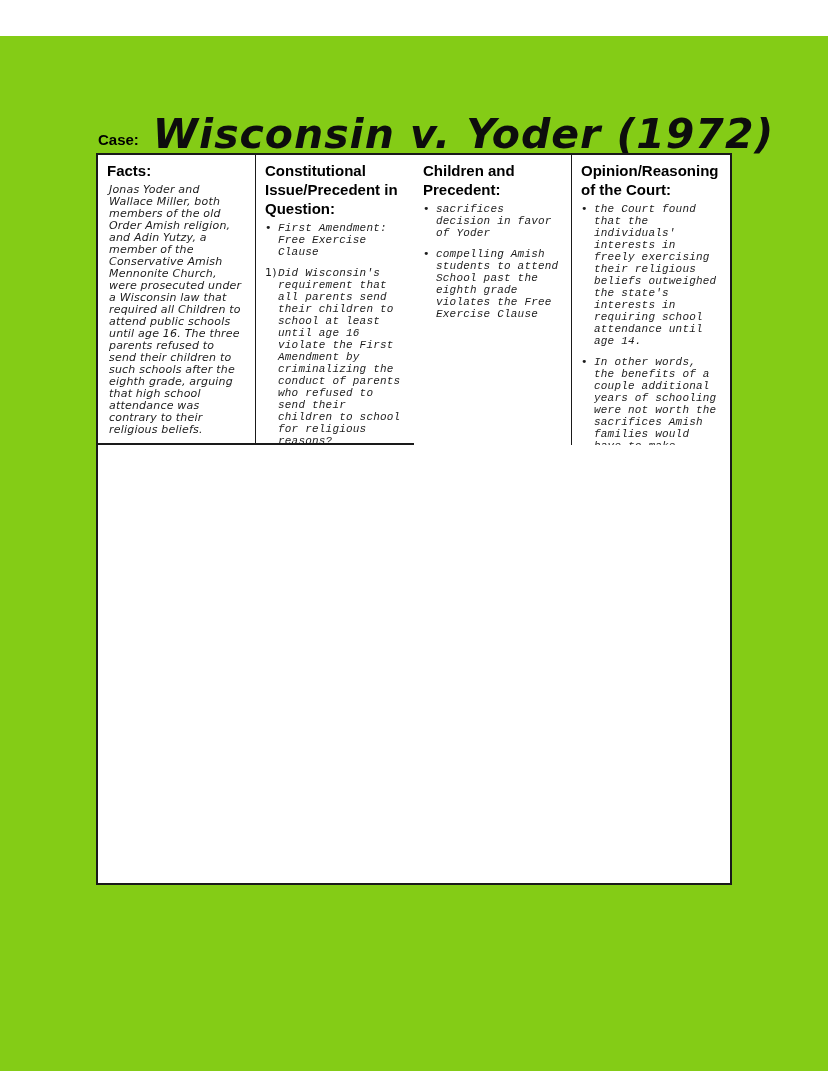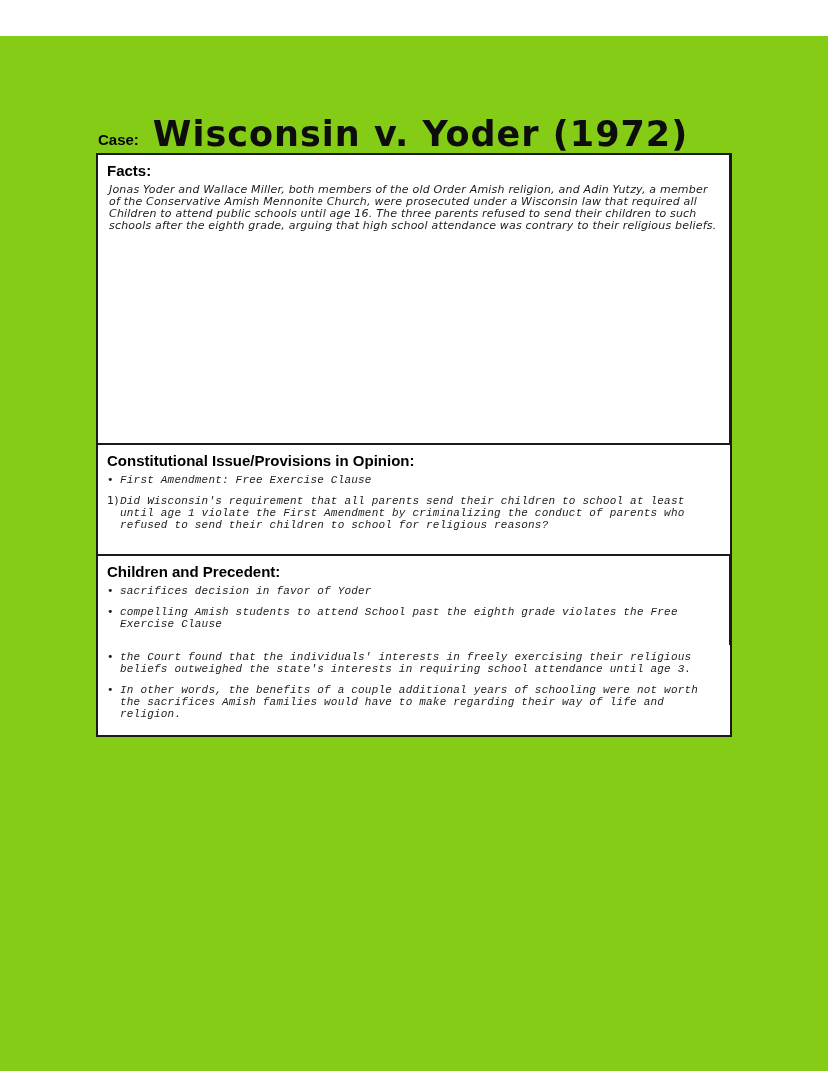--- a/index.html
+++ b/index.html
@@ -28,38 +28,39 @@
   }
   .case-label {
     font-weight: bold;
     font-size: 15px;
     line-height: 18px;
     padding-bottom: 3px;
     color: #000000;
   }
   .case-title {
     font-family: "DejaVu Sans", sans-serif;
+    font-style: italic;
     font-weight: bold;
-    font-size: 35px;
+    font-size: 41px;
     line-height: 36px;
     margin-left: 14px;
     letter-spacing: 1px;
     color: #0d0d0d;
     white-space: nowrap;
   }
   .brief-table {
     position: absolute;
     left: 96px;
     top: 117px;
     width: 636px;
-    height: 584px;
+    height: 732px;
     border: 2px solid #1a1a1a;
     box-sizing: border-box;
     display: grid;
-    grid-template-columns: 1fr;
+    grid-template-columns: 1fr 1fr 1fr 1fr;
     grid-template-rows: 290px 1fr;
     background: #ffffff;
   }
   .cell {
     box-sizing: border-box;
     padding: 6px 10px 6px 9px;
     overflow: hidden;
   }
   .cell.col-left { border-right: 1px solid #1a1a1a; }
   .cell.row-top { border-bottom: 2px solid #1a1a1a; }
@@ -105,47 +106,48 @@
   </div>
 
   <div class="brief-table">
 
     <div class="cell col-left row-top">
       <div class="cell-header">Facts:</div>
       <div class="hw hw-paragraph">Jonas Yoder and Wallace Miller, both members of the old Order Amish religion, and Adin Yutzy, a member of the Conservative Amish Mennonite Church, were prosecuted under a Wisconsin law that required all Children to attend public schools until age 16. The three parents refused to send their children to such schools after the eighth grade, arguing that high school attendance was contrary to their religious beliefs.</div>
     </div>
 
     <div class="cell row-top">
-      <div class="cell-header">Constitutional Issue/Provisions in Opinion:</div>
+      <div class="cell-header">Constitutional Issue/Precedent in Question:</div>
       <div class="hw hw-item">
         <span class="hw-marker">•</span>
         <span class="hw-text">First Amendment: Free Exercise Clause</span>
       </div>
       <div class="hw hw-item">
         <span class="hw-marker">1)</span>
-        <span class="hw-text">Did Wisconsin's requirement that all parents send their children to school at least until age 1 violate the First Amendment by criminalizing the conduct of parents who refused to send their children to school for religious reasons?</span>
+        <span class="hw-text">Did Wisconsin's requirement that all parents send their children to school at least until age 16 violate the First Amendment by criminalizing the conduct of parents who refused to send their children to school for religious reasons?</span>
       </div>
     </div>
 
     <div class="cell col-left">
       <div class="cell-header">Children and Precedent:</div>
       <div class="hw hw-item">
         <span class="hw-marker">•</span>
         <span class="hw-text">sacrifices decision in favor of Yoder</span>
       </div>
       <div class="hw hw-item">
         <span class="hw-marker">•</span>
         <span class="hw-text">compelling Amish students to attend School past the eighth grade violates the Free Exercise Clause</span>
       </div>
     </div>
 
     <div class="cell">
+      <div class="cell-header">Opinion/Reasoning of the Court:</div>
       <div class="hw hw-item">
         <span class="hw-marker">•</span>
-        <span class="hw-text">the Court found that the individuals' interests in freely exercising their religious beliefs outweighed the state's interests in requiring school attendance until age 3.</span>
+        <span class="hw-text">the Court found that the individuals' interests in freely exercising their religious beliefs outweighed the state's interests in requiring school attendance until age 14.</span>
       </div>
       <div class="hw hw-item">
         <span class="hw-marker">•</span>
         <span class="hw-text">In other words, the benefits of a couple additional years of schooling were not worth the sacrifices Amish families would have to make regarding their way of life and religion.</span>
       </div>
     </div>
 
   </div>
 </div>
 

